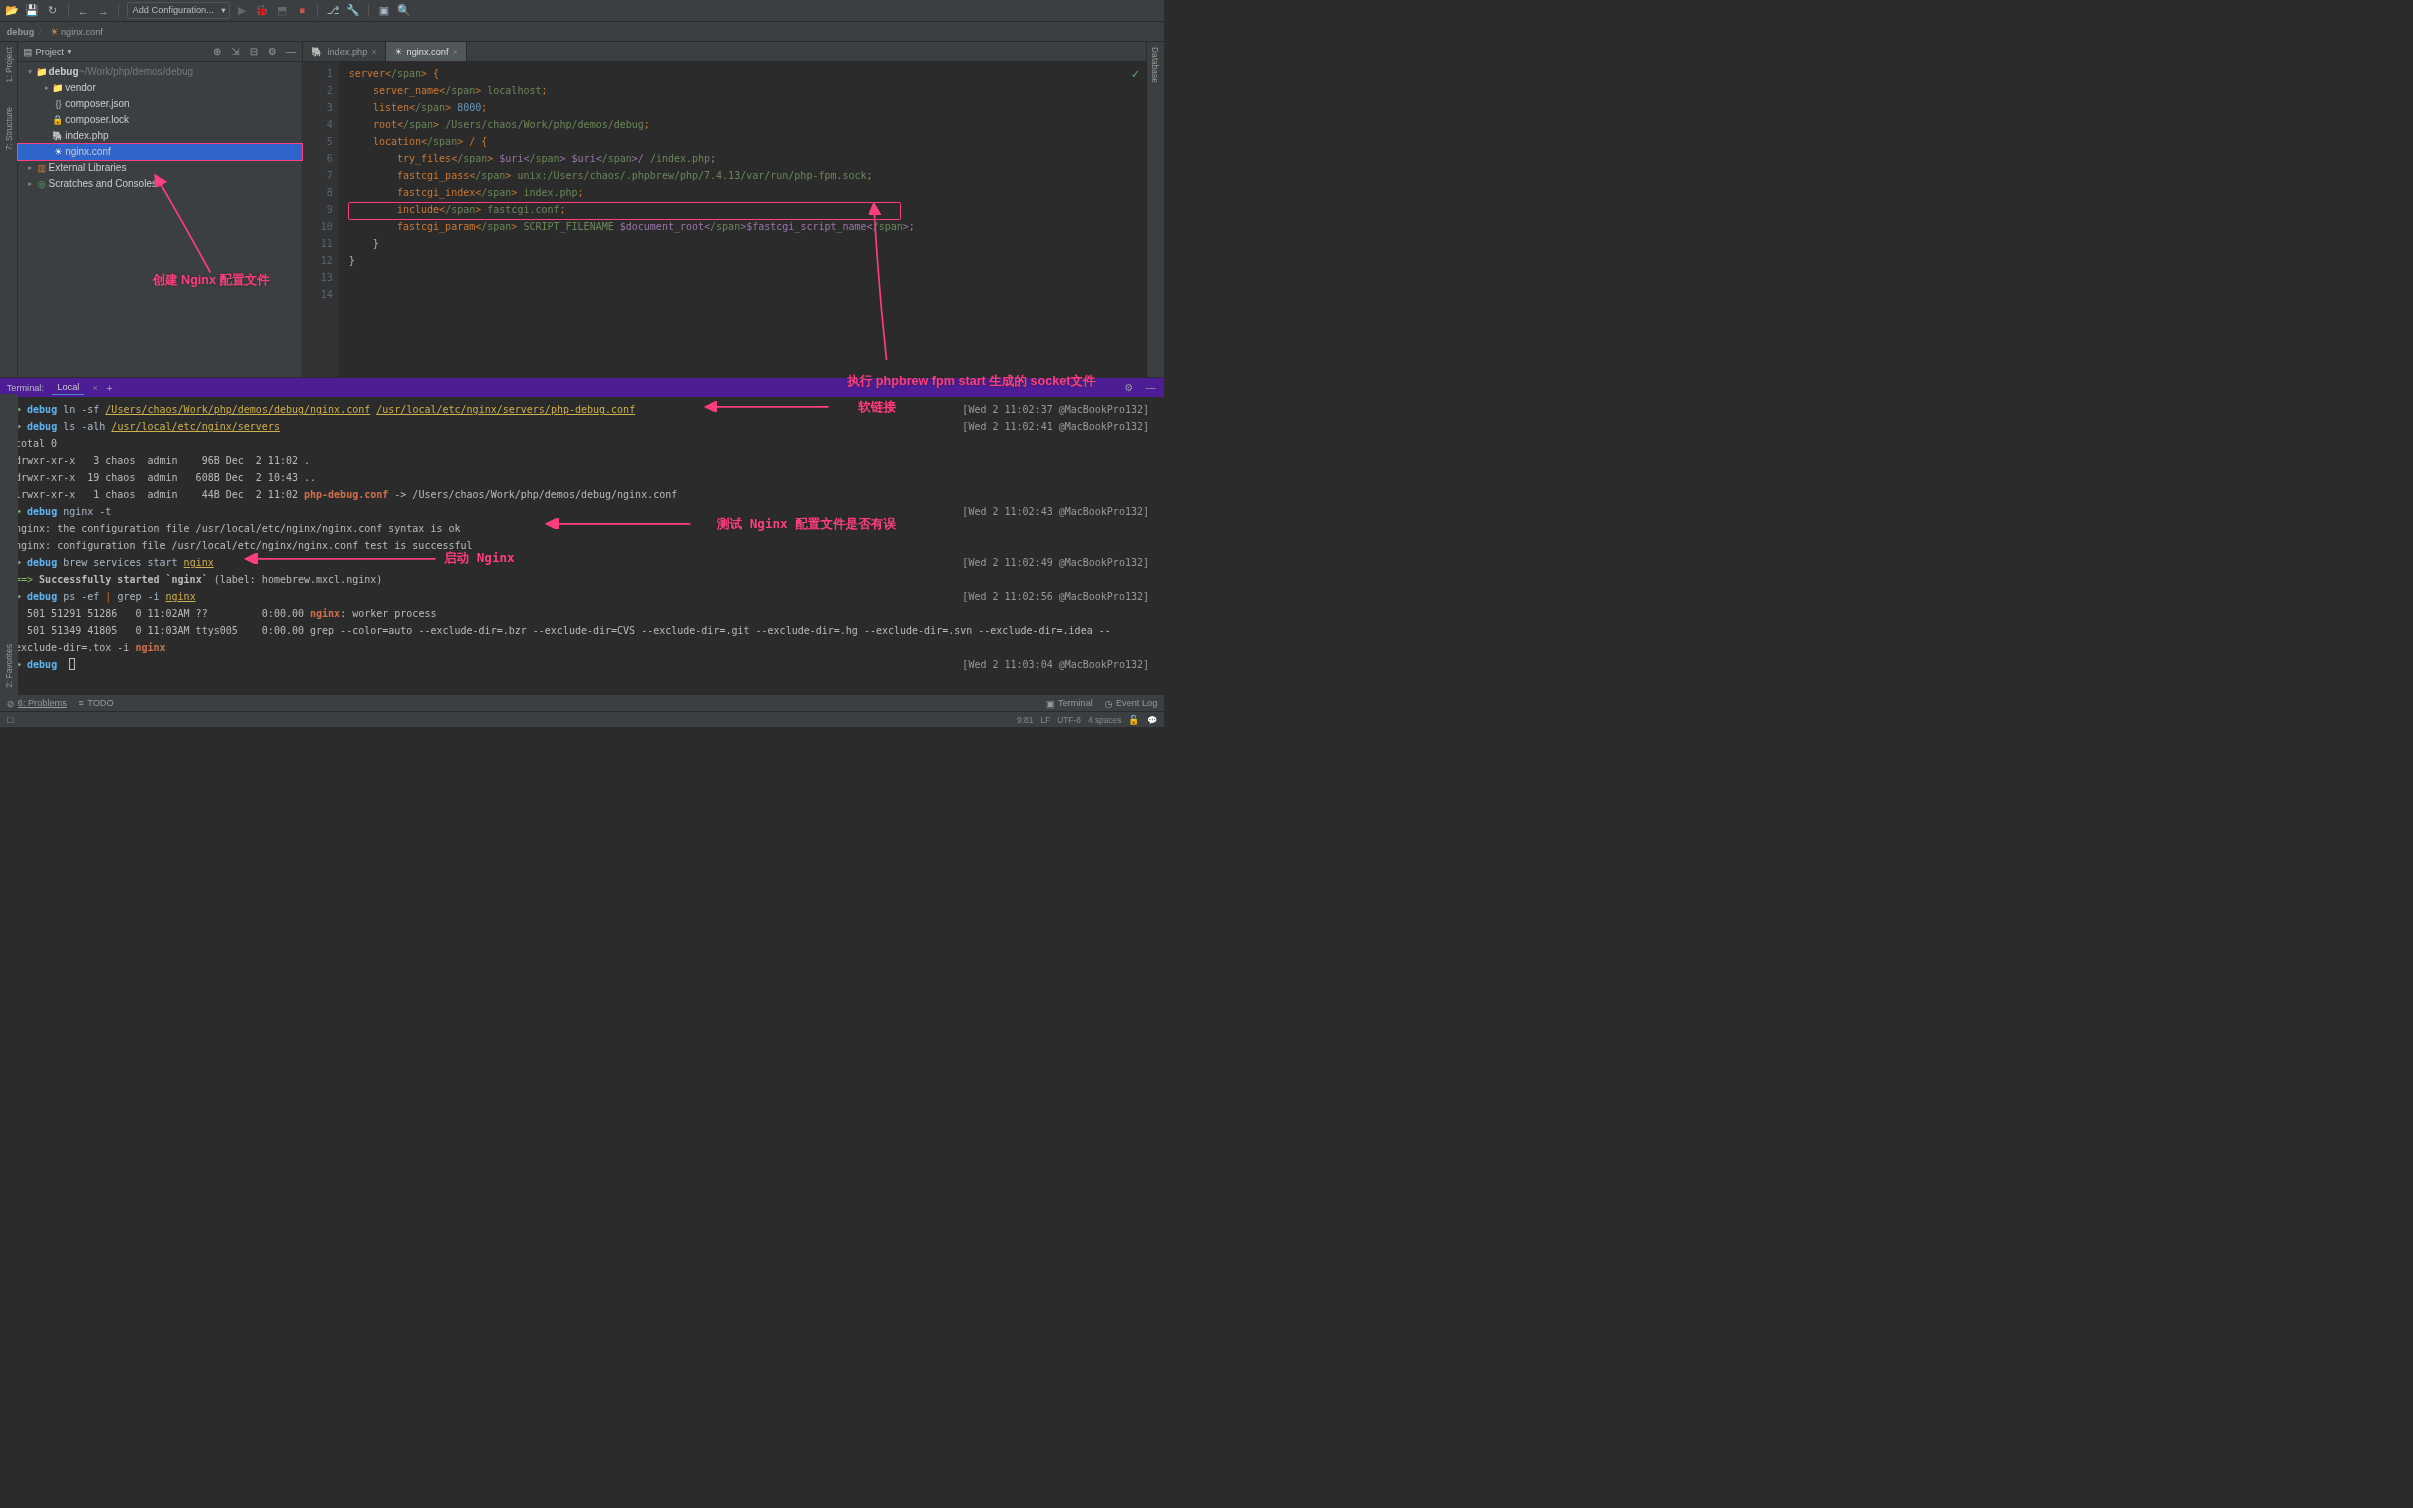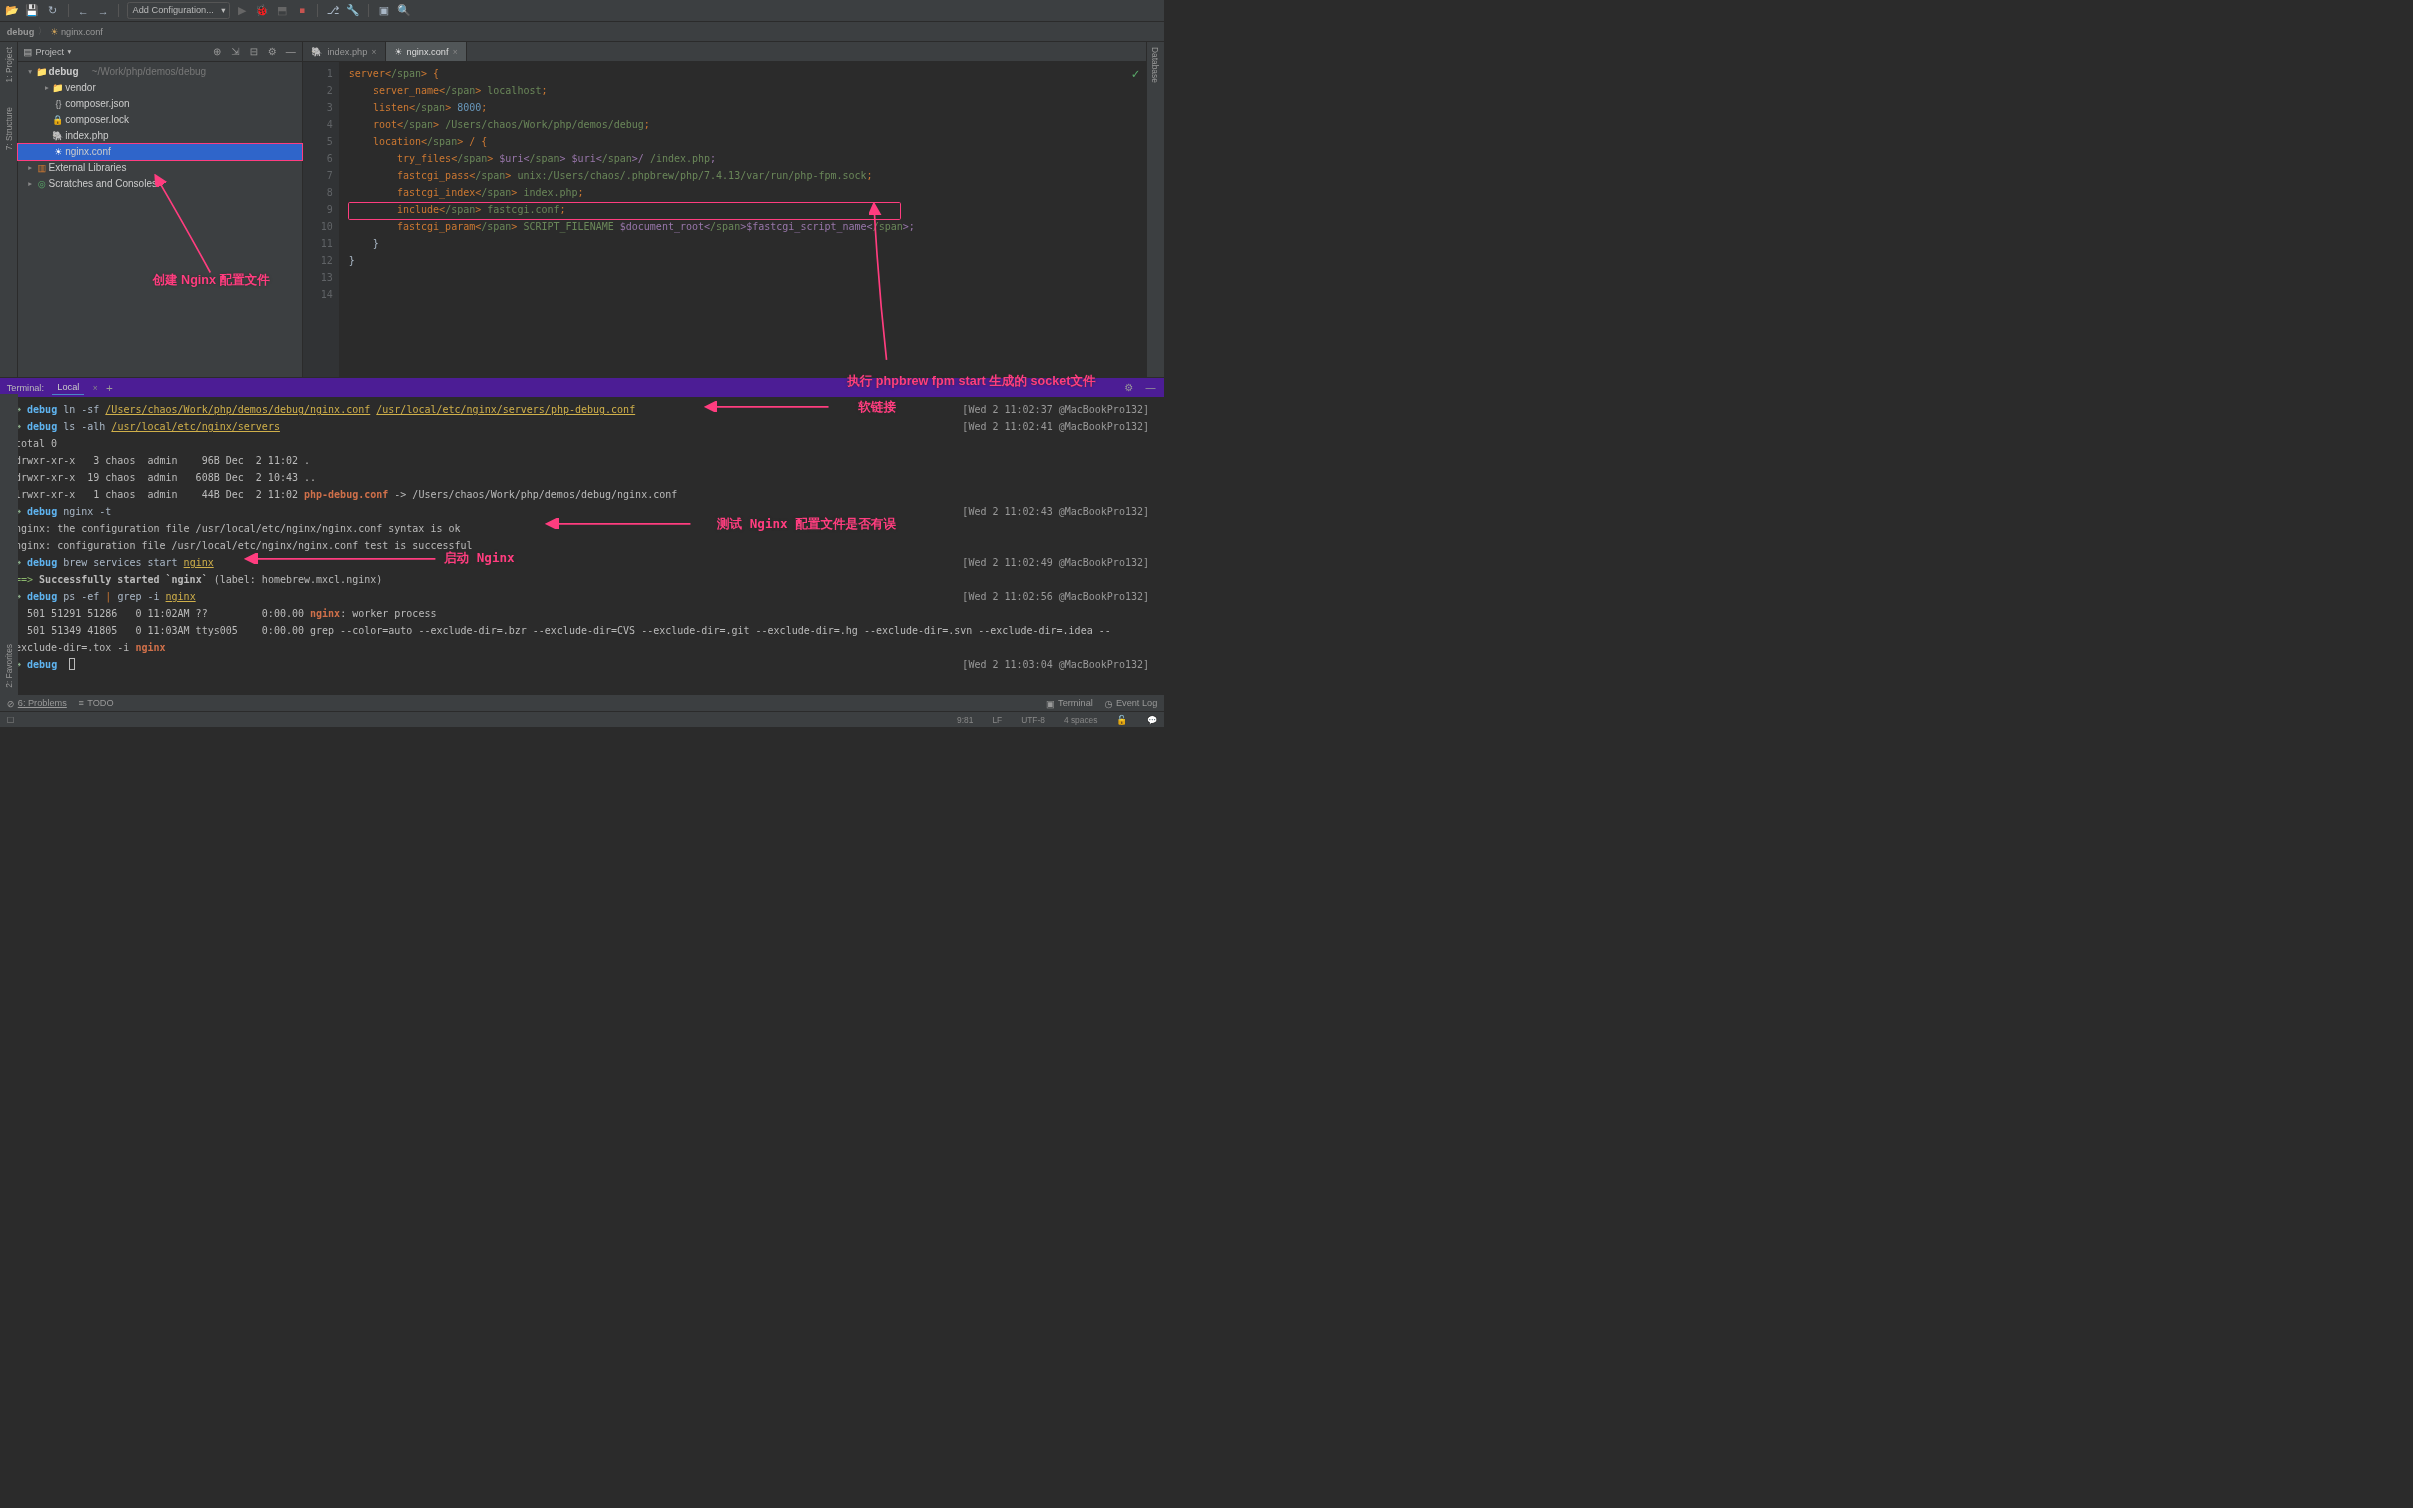--- a/index.html
+++ b/index.html
@@ -84,21 +84,21 @@
 .tree-row {
   display: flex; align-items: center; height: 16px; padding: 0 3.4px;
   cursor: pointer; white-space: nowrap;
 }
 .tree-row.selected { background: #2F65CA; color: #fff; }
 .tree-row.selected.boxed { outline: 1.7px solid #ff3d7f; outline-offset: -0.8px; }
 .tree-indent { display: inline-block; }
 .tree-arrow { width: 10px; color: #888; font-size: 7.5px; text-align: center; }
 .tree-icon { width: 13.4px; display: inline-flex; justify-content: center; font-size: 9.2px; }
 .tree-label { color: #ccc; }
-.tree-path { color: #777; margin-left: 13px; }
+.tree-path { color: #777; margin-left: 0; }
 
 
 .editor { flex: 1; display: flex; flex-direction: column; background: #2b2b2b; position: relative; }
 .tabbar {
   height: 20px; background: #3c3f41; border-bottom: 0.8px solid #2b2b2b;
   display: flex; align-items: stretch;
 }
 .tab {
   display: flex; align-items: center; gap: 4.2px;
   padding: 0 8.4px; font-size: 9.2px; color: #999;
@@ -173,21 +173,21 @@
   height: 17px; background: #3c3f41; border-top: 0.8px solid #2b2b2b;
   display: flex; align-items: center; padding: 0 6.7px; gap: 11.7px;
   font-size: 9.2px; color: #999;
 }
 .bb-right { margin-left: auto; display: flex; gap: 11.7px; align-items: center; }
 .statusbar {
   height: 16px; background: #3c3f41; border-top: 0.8px solid #2b2b2b;
   display: flex; align-items: center; padding: 0 6.7px;
   font-size: 8.4px; color: #888;
 }
-.sb-right { margin-left: auto; display: flex; gap: 19px; align-items: center; }
+.sb-right { margin-left: auto; display: flex; gap: 7px; align-items: center; }
 .lock { font-size: 9.2px; }
 
 svg.arrow { stroke: #ff3d7f; stroke-width: 2; fill: none; }
 svg.arrow marker path { fill: #ff3d7f; }
 
 .icon-folder { color: #87939a; }
 .icon-cog { color: #d0a35a; }
 .icon-lib { color: #cc7832; }
 .icon-scratch { color: #59a869; }
 </style>

